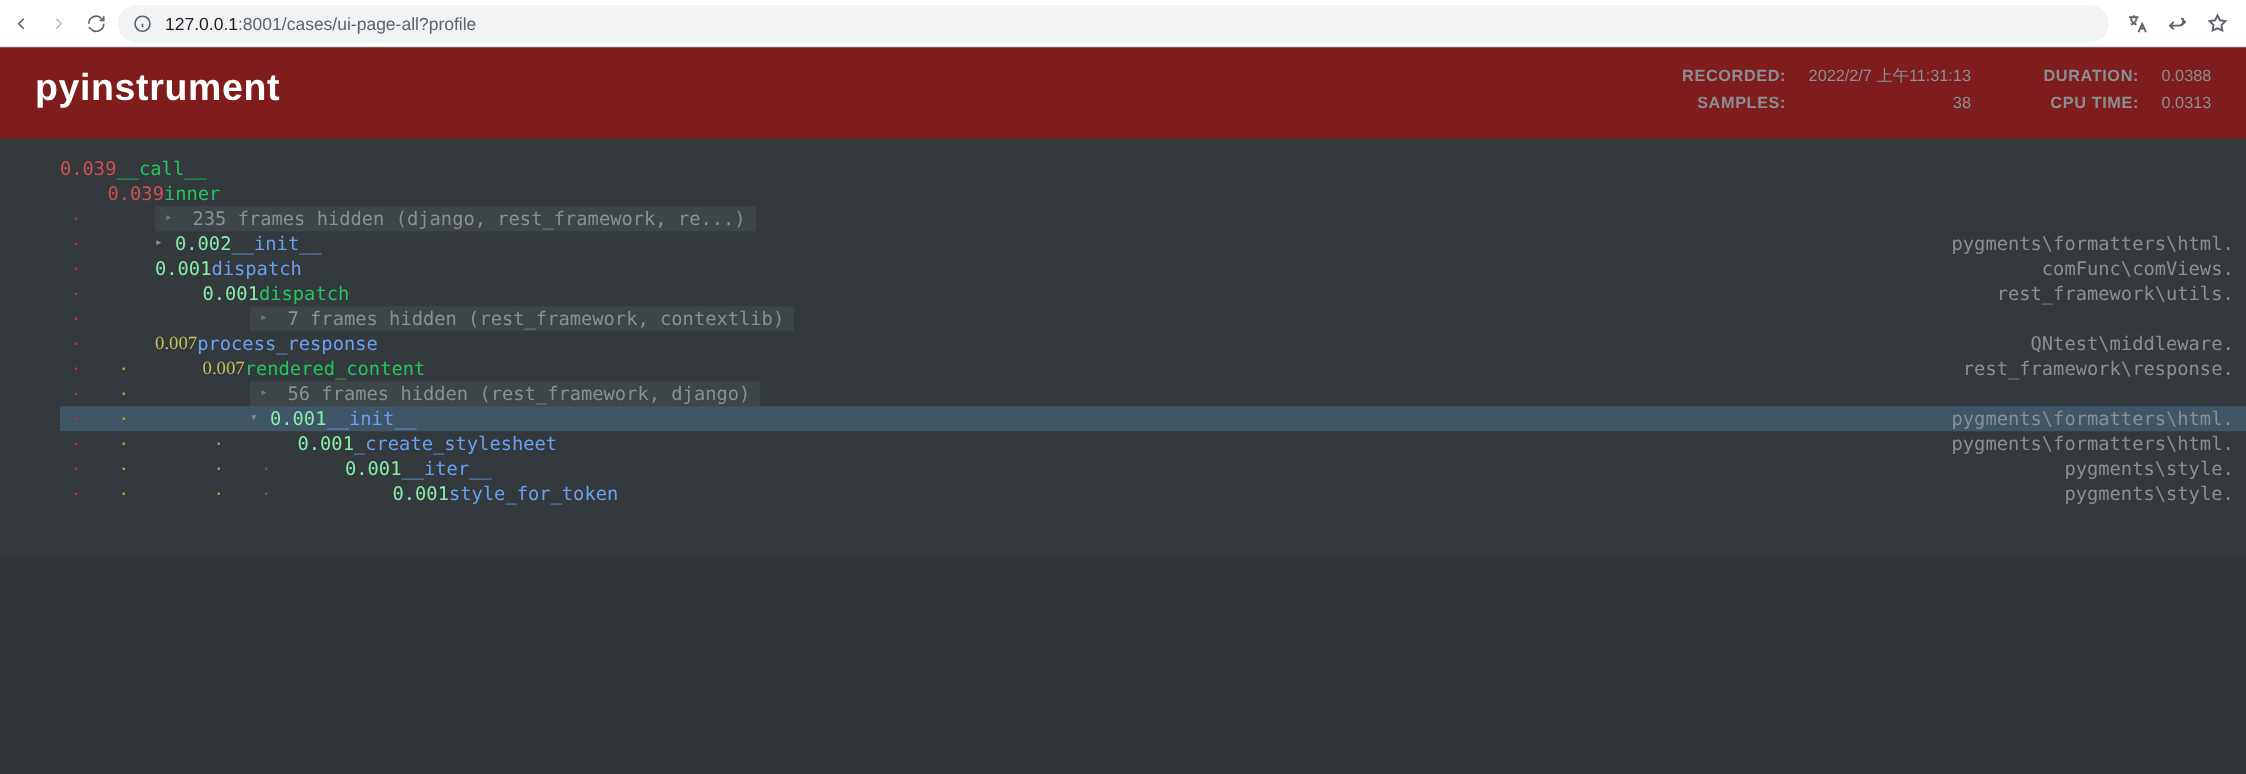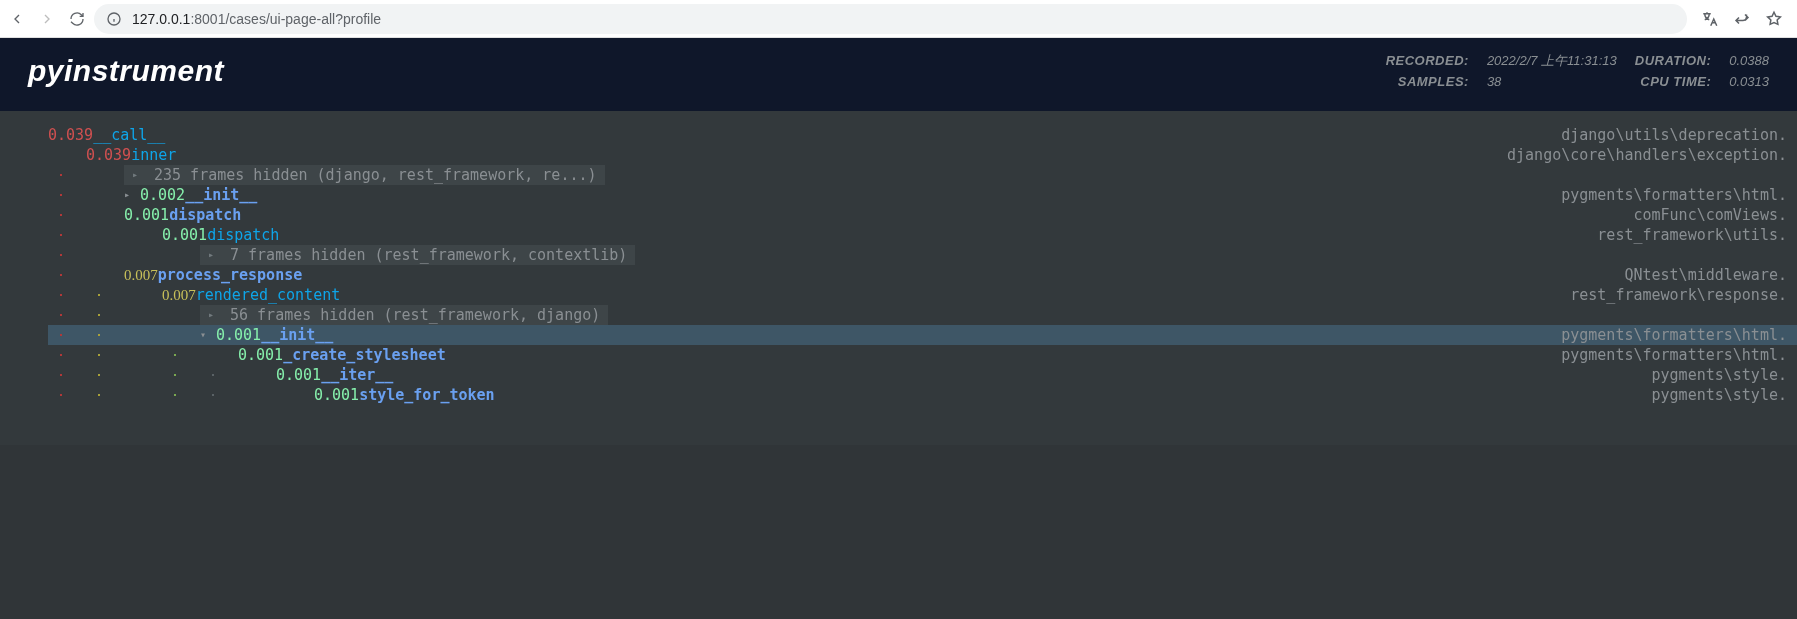--- a/index.html
+++ b/index.html
@@ -42,39 +42,38 @@
 .app {
   background: #303538;
   min-height: 581px;
   color: #d0d0d0;
 }
 .app-header {
   display: flex;
   align-items: center;
   justify-content: space-between;
   padding: 14px 28px 22px 28px;
-  background: #0f172a;
-  font-style: italic;
+  background: #7f1d1d;
 }
 .app-title {
   font-size: 30px;
   font-weight: 600;
   color: #fff;
   letter-spacing: 0.5px;
 }
 .metrics {
   display: grid;
   grid-template-columns: auto auto auto auto;
   column-gap: 18px;
   row-gap: 4px;
   font-size: 13px;
   align-items: baseline;
 }
-.metrics .lbl { color: #8a8f93; font-weight: 700; letter-spacing: 0.5px; text-align: right; }
-.metrics .val { color: #8a8f93; }
+.metrics .lbl { color: #8a8f93; font-weight: 700; letter-spacing: 0.5px; text-align: right; margin-left: 40px; }
+.metrics .val { color: #8a8f93; text-align: right; }
 
 .tree {
   font-family: "Consolas", "Menlo", "Monaco", monospace;
   font-size: 15px;
   line-height: 20px;
   padding: 14px 0 40px 48px;
   background: #33393c;
 }
 .row {
   display: flex;
@@ -90,22 +89,22 @@
 .indent { display:inline-block; width:38px; flex-shrink:0; position:relative; }
 .guide-red { position:absolute; top:-1px; bottom:-1px; left:12px; width:2px; background:#b03838; }
 .guide-yellow { position:absolute; top:-1px; bottom:-1px; left:12px; width:2px; background:#a8a03a; }
 .guide-green { position:absolute; top:-1px; bottom:-1px; left:12px; width:2px; background:#7aa850; }
 .guide-gray { position:absolute; top:-1px; bottom:-1px; left:12px; width:2px; background:#5a6266; }
 
 .tri { color:#8a8f93; font-size:10px; margin-right:6px; width:10px; display:inline-block; }
 .t-red { color:#d05050; }
 .t-yellow { color:#c8c05a;font-family:Liberation Serif, serif; }
 .t-green { color:#86efac; }
-.t-blue { color:#6aa0f0;font-weight:bold; }
-.t-white { color:#0ea5e9; }
+.t-blue { color:#6aa0f0; }
+.t-white { color:#22c55e; }
 
 .hidden-bar {
   background: #3e4548;
   color: #8a8f93;
   padding: 0 8px;
   display: inline-flex;
   align-items: center;
   gap: 6px;
 }
 .hidden-bar .tri { color:#727a7e; }
@@ -177,30 +176,28 @@
     </div>
   </div>
 
   <div class="tree" id="tree">
       <div class="row">
         <div class="left">
           <span class="t-red">0.039 </span>
           <span class="t-white">__call__</span>
         </div>
         <div class="spacer"></div>
-        <div class="path">django\utils\deprecation.</div>
       </div>
       <div class="row">
         <div class="left">
           <span class="indent"></span>
           <span class="t-red">0.039 </span>
           <span class="t-white">inner</span>
         </div>
         <div class="spacer"></div>
-        <div class="path">django\core\handlers\exception.</div>
       </div>
       <div class="row">
         <div class="left">
           <span class="indent">
             <span class="guide-red"></span>
           </span>
           <span class="indent"></span>
           <span class="hidden-bar">
             <span class="tri">▸</span>
             <span>235 frames hidden (django, rest_framework, re...)</span>

